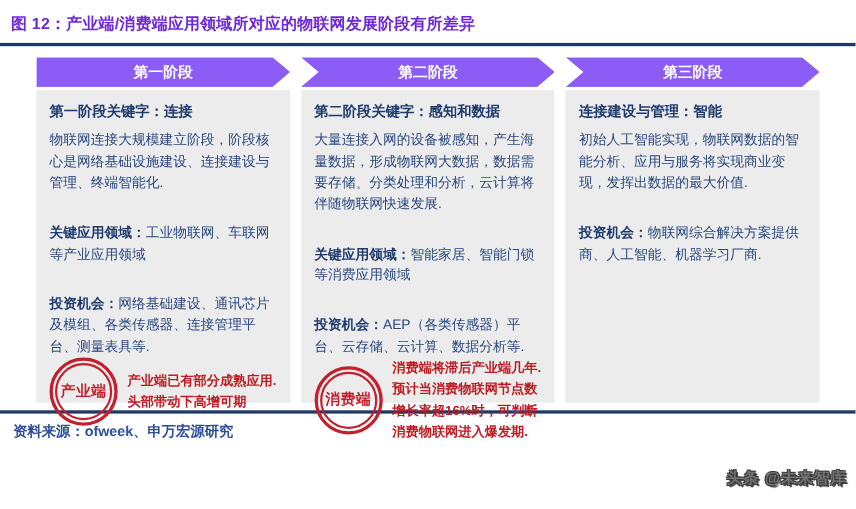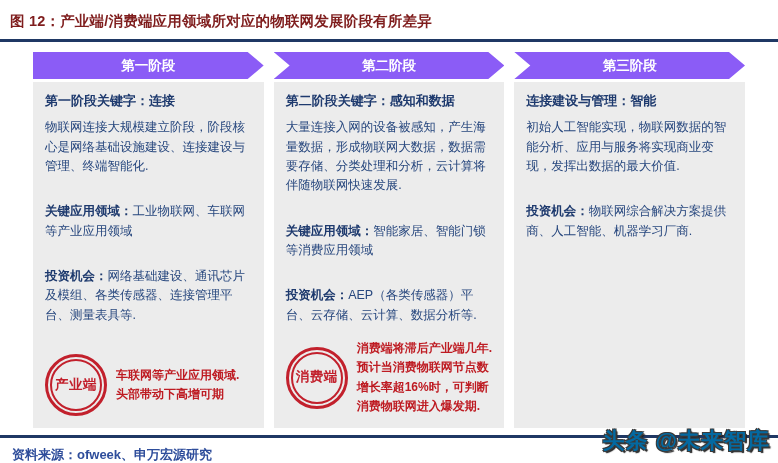--- a/index.html
+++ b/index.html
@@ -9,21 +9,21 @@
     height: 463px;
     background: #ffffff;
     font-family: "Liberation Sans", "DejaVu Sans", sans-serif;
     overflow: hidden;
     box-sizing: border-box;
   }
   .title-row { padding: 12px 12px 0 10px; }
   .fig-title {
     font-size: 14.5px;
     font-weight: bold;
-    color: #7f1d1d;
+    color: #6d28d9;
     letter-spacing: 0.2px;
   }
   .top-rule {
     height: 3px;
     background: #1F3864;
     margin-top: 8px;
   }
   .stages {
     margin: 10px 33px 0 33px;
     display: grid;
@@ -40,21 +40,21 @@
     display: flex;
     align-items: center;
     justify-content: center;
     clip-path: polygon(0 0, calc(100% - 16px) 0, 100% 50%, calc(100% - 16px) 100%, 0 100%);
   }
   .arrow.notched {
     clip-path: polygon(0 0, calc(100% - 16px) 0, 100% 50%, calc(100% - 16px) 100%, 0 100%, 16px 50%);
   }
   .panel {
     margin-top: 3px;
-    height: 346px;
+    height: 284px;
     background: #ECECEC;
     box-sizing: border-box;
     padding: 9px 12px 12px 12px;
     display: flex;
     flex-direction: column;
     color: #27477E;
     font-size: 12.5px;
     line-height: 1.55;
   }
   .kw-heading {
@@ -111,23 +111,23 @@
   .footer-row { padding: 7px 12px 0 12px; }
   .source-text {
     font-size: 13px;
     font-weight: bold;
     color: #2E4D9B;
   }
   .watermark {
     position: absolute;
     right: 8px;
     top: 426px;
-    font-size: 22px;
-    font-weight: bold;
-    color: #0369a1;
+    font-size: 14px;
+    font-weight: bold;
+    color: #737373;
     letter-spacing: 1px;
     text-shadow:
       -1px -1px 0 #3a3a3a,
        1px -1px 0 #3a3a3a,
       -1px  1px 0 #3a3a3a,
        1px  1px 0 #3a3a3a,
        2px  2px 1px #222222;
   }
 </style>
 </head>
@@ -149,21 +149,21 @@
       </div>
       <div class="panel">
         <p class="kw-heading">第一阶段关键字：连接</p>
         <p class="desc">物联网连接大规模建立阶段，阶段核心是网络基础设施建设、连接建设与管理、终端智能化.</p>
         <p class="section"><span class="lbl">关键应用领域：</span><span>工业物联网、车联网等产业应用领域</span></p>
         <p class="section"><span class="lbl">投资机会：</span><span>网络基础建设、通讯芯片及模组、各类传感器、连接管理平台、测量表具等.</span></p>
         <div class="badge-row">
           <div class="badge-circle">
             <div class="badge-circle-inner">产业端</div>
           </div>
-          <div class="badge-note">车联网等产业应用领域.
+          <div class="badge-note">产业端已有部分成熟应用.
 头部带动下高增可期</div>
         </div>
       </div>
     </div>
 
     <div class="stage-col">
       <div class="arrow notched">
         <span>第二阶段</span>
       </div>
       <div class="panel">

